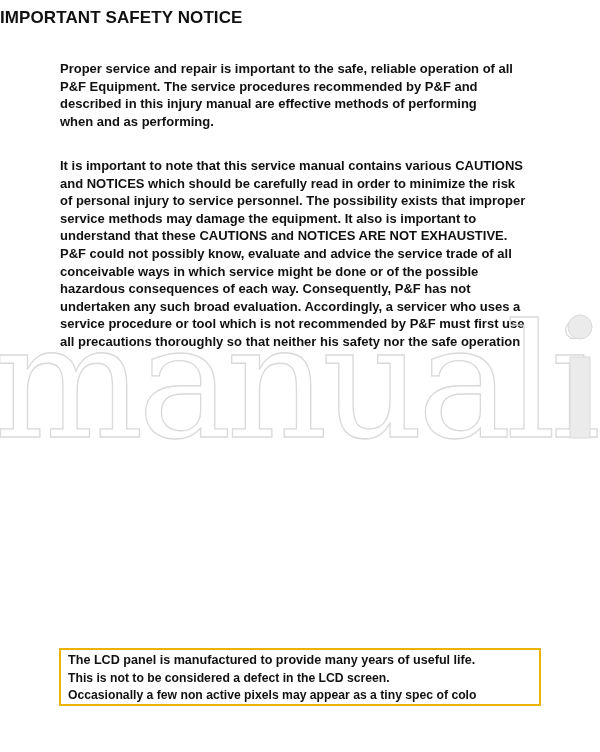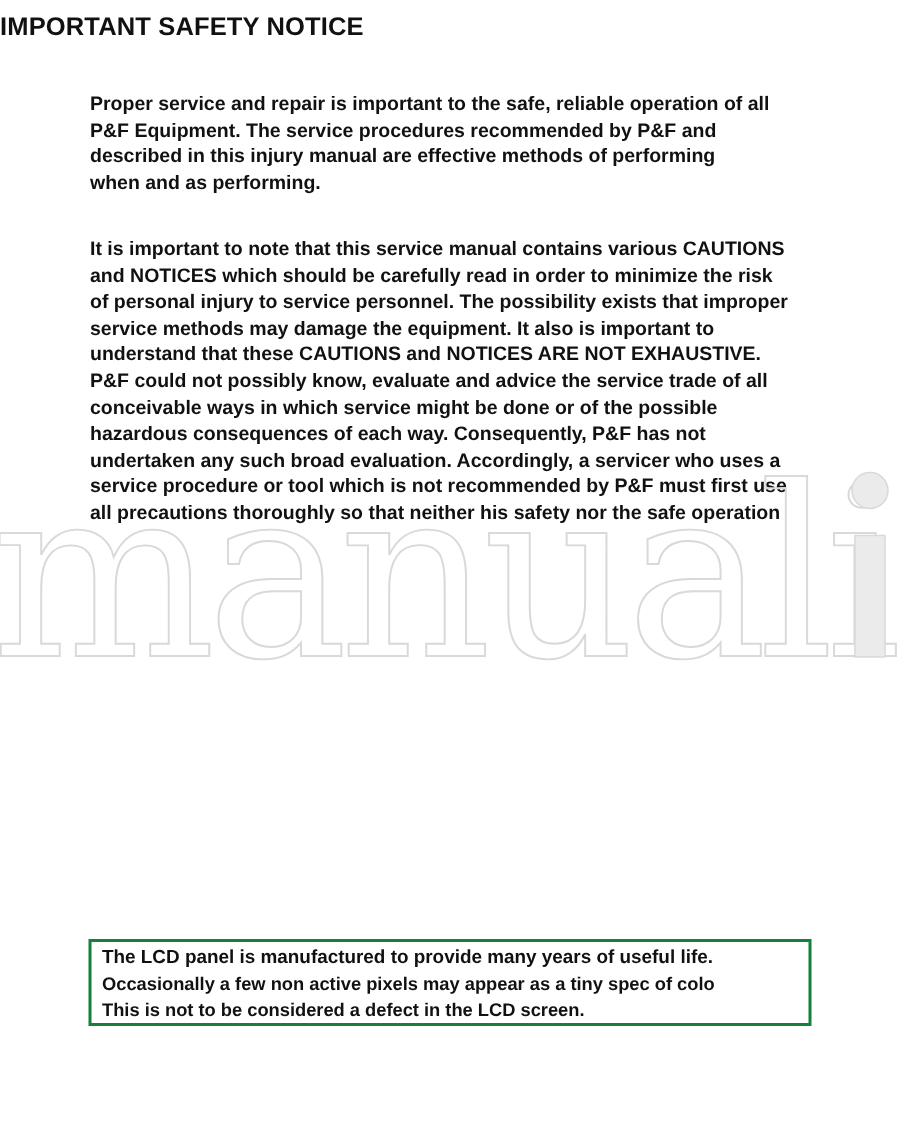--- a/index.html
+++ b/index.html
@@ -44,24 +44,24 @@
       left: 0;
       top: 300px;
       width: 600px;
       height: 150px;
       pointer-events: none;
     }
 
     .lcd-box {
       position: absolute;
       left: 59px;
-      top: 626px;
+      top: 648px;
       width: 478px;
       height: 54px;
-      border: 2px solid #15803d;
+      border: 2px solid #eab308;
       box-sizing: content-box;
       padding: 0;
     }
     .lcd-box .line {
       display: block;
       font-weight: bold;
       font-size: 12.2px;
       line-height: 17.5px;
       margin-left: 7px;
       white-space: nowrap;
@@ -98,15 +98,15 @@
   <svg width="600" height="150" viewBox="0 0 600 150" xmlns="http://www.w3.org/2000/svg">
     <text x="-6" y="137" font-family="'DejaVu Serif', 'Liberation Serif', serif" font-size="158" letter-spacing="-6" fill="none" stroke="#d9d9d9" stroke-width="1.3">manuali</text>
 
     <circle cx="580" cy="27" r="12" fill="#ebebeb" stroke="#d9d9d9" stroke-width="1"></circle>
     <rect x="570" y="57" width="20" height="81" fill="#ebebeb" stroke="#d9d9d9" stroke-width="1"></rect>
   </svg>
 </div>
 
 <div class="lcd-box">
   <span class="line">The LCD panel is manufactured to provide many years of useful life.</span>
+  <span class="line">This is not to be considered a defect in the LCD screen.</span>
   <span class="line">Occasionally a few non active pixels may appear as a tiny spec of colo</span>
-  <span class="line">This is not to be considered a defect in the LCD screen.</span>
 </div>
 
 </body></html>

